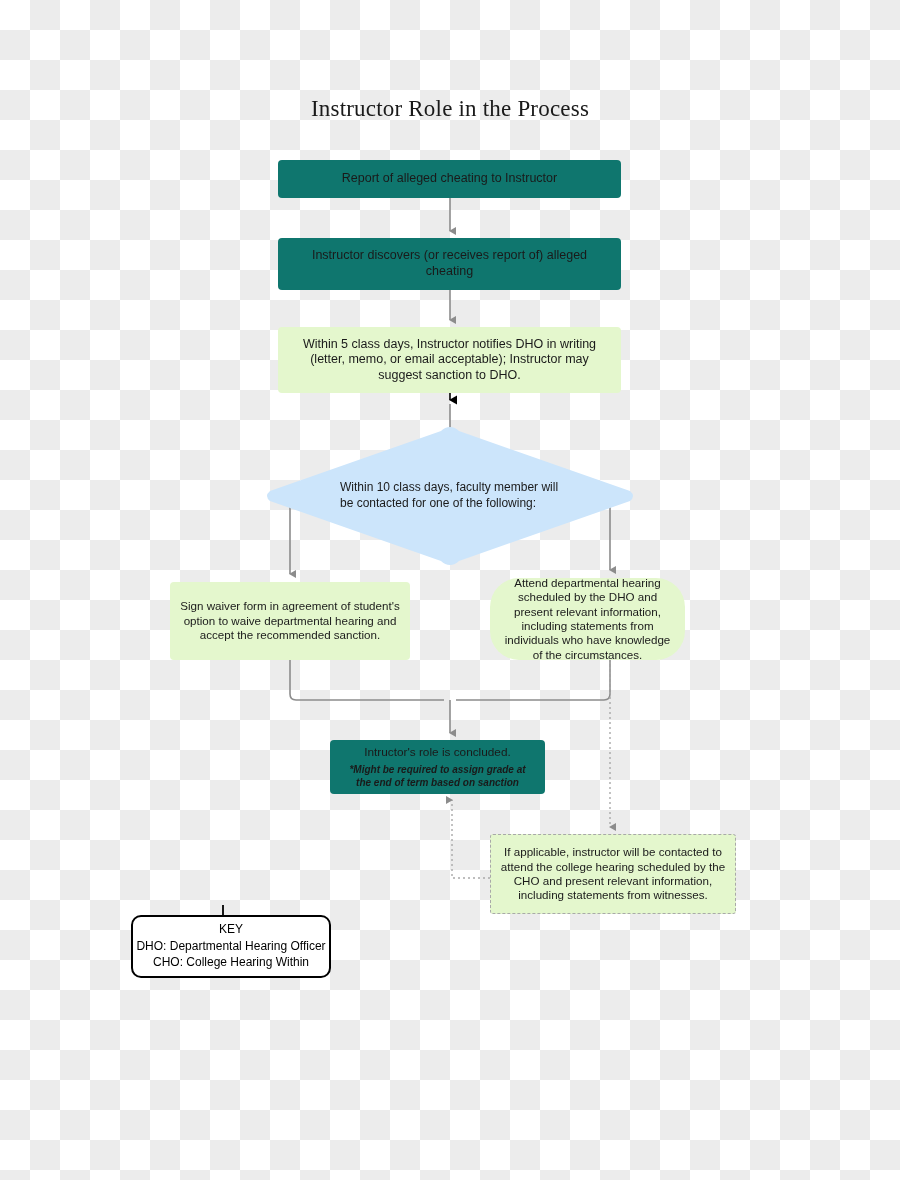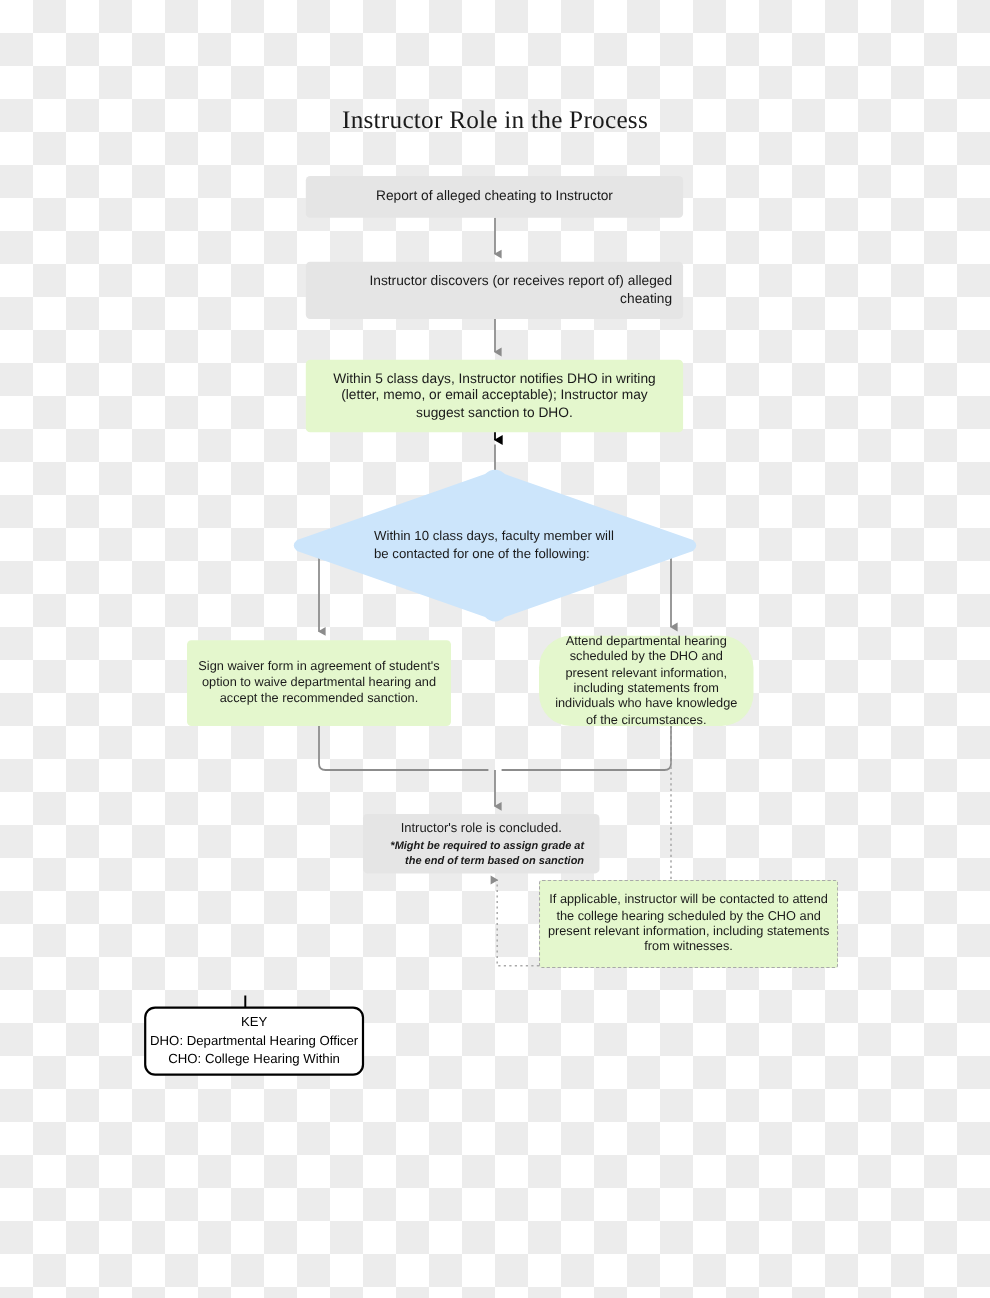--- a/index.html
+++ b/index.html
@@ -35,21 +35,21 @@
     align-items: center;
     justify-content: center;
     text-align: center;
     color: #1a1a1a;
     line-height: 1.25;
   }
   .box {
     border-radius: 4px;
     padding: 6px 10px;
   }
-  .pink { background: #e5e5e5; text-align: right; }
+  .pink { background: #0f766e; }
   .green { background: #e4f7cd; }
 
   #title {
     position: absolute;
     left: 0; top: 96px;
     width: 900px;
     text-align: center;
     font-family: "Liberation Serif", serif;
     font-size: 23px;
     color: #1a1a1a;
@@ -78,21 +78,21 @@
   #n-concluded .sub {
     font-size: 10px;
     font-style: italic;
     font-weight: bold;
     line-height: 1.3;
     margin-top: 3px;
     padding: 0 4px;
   }
   #n-concluded .main { font-size: 11.8px; }
 
-  #n-college  { left: 490px; top: 800px;  width: 272px; height: 80px;  font-size: 11.6px;
+  #n-college  { left: 490px; top: 834px;  width: 246px; height: 80px;  font-size: 11.6px;
                 background: #e4f7cd; border: 1px dashed #a9a9a9; border-radius: 3px; }
 
   #n-key {
     left: 131px; top: 915px; width: 200px; height: 63px;
     background: #ffffff;
     border: 2px solid #000000;
     border-radius: 10px;
     font-size: 12px;
     color: #000;
     line-height: 1.32;

